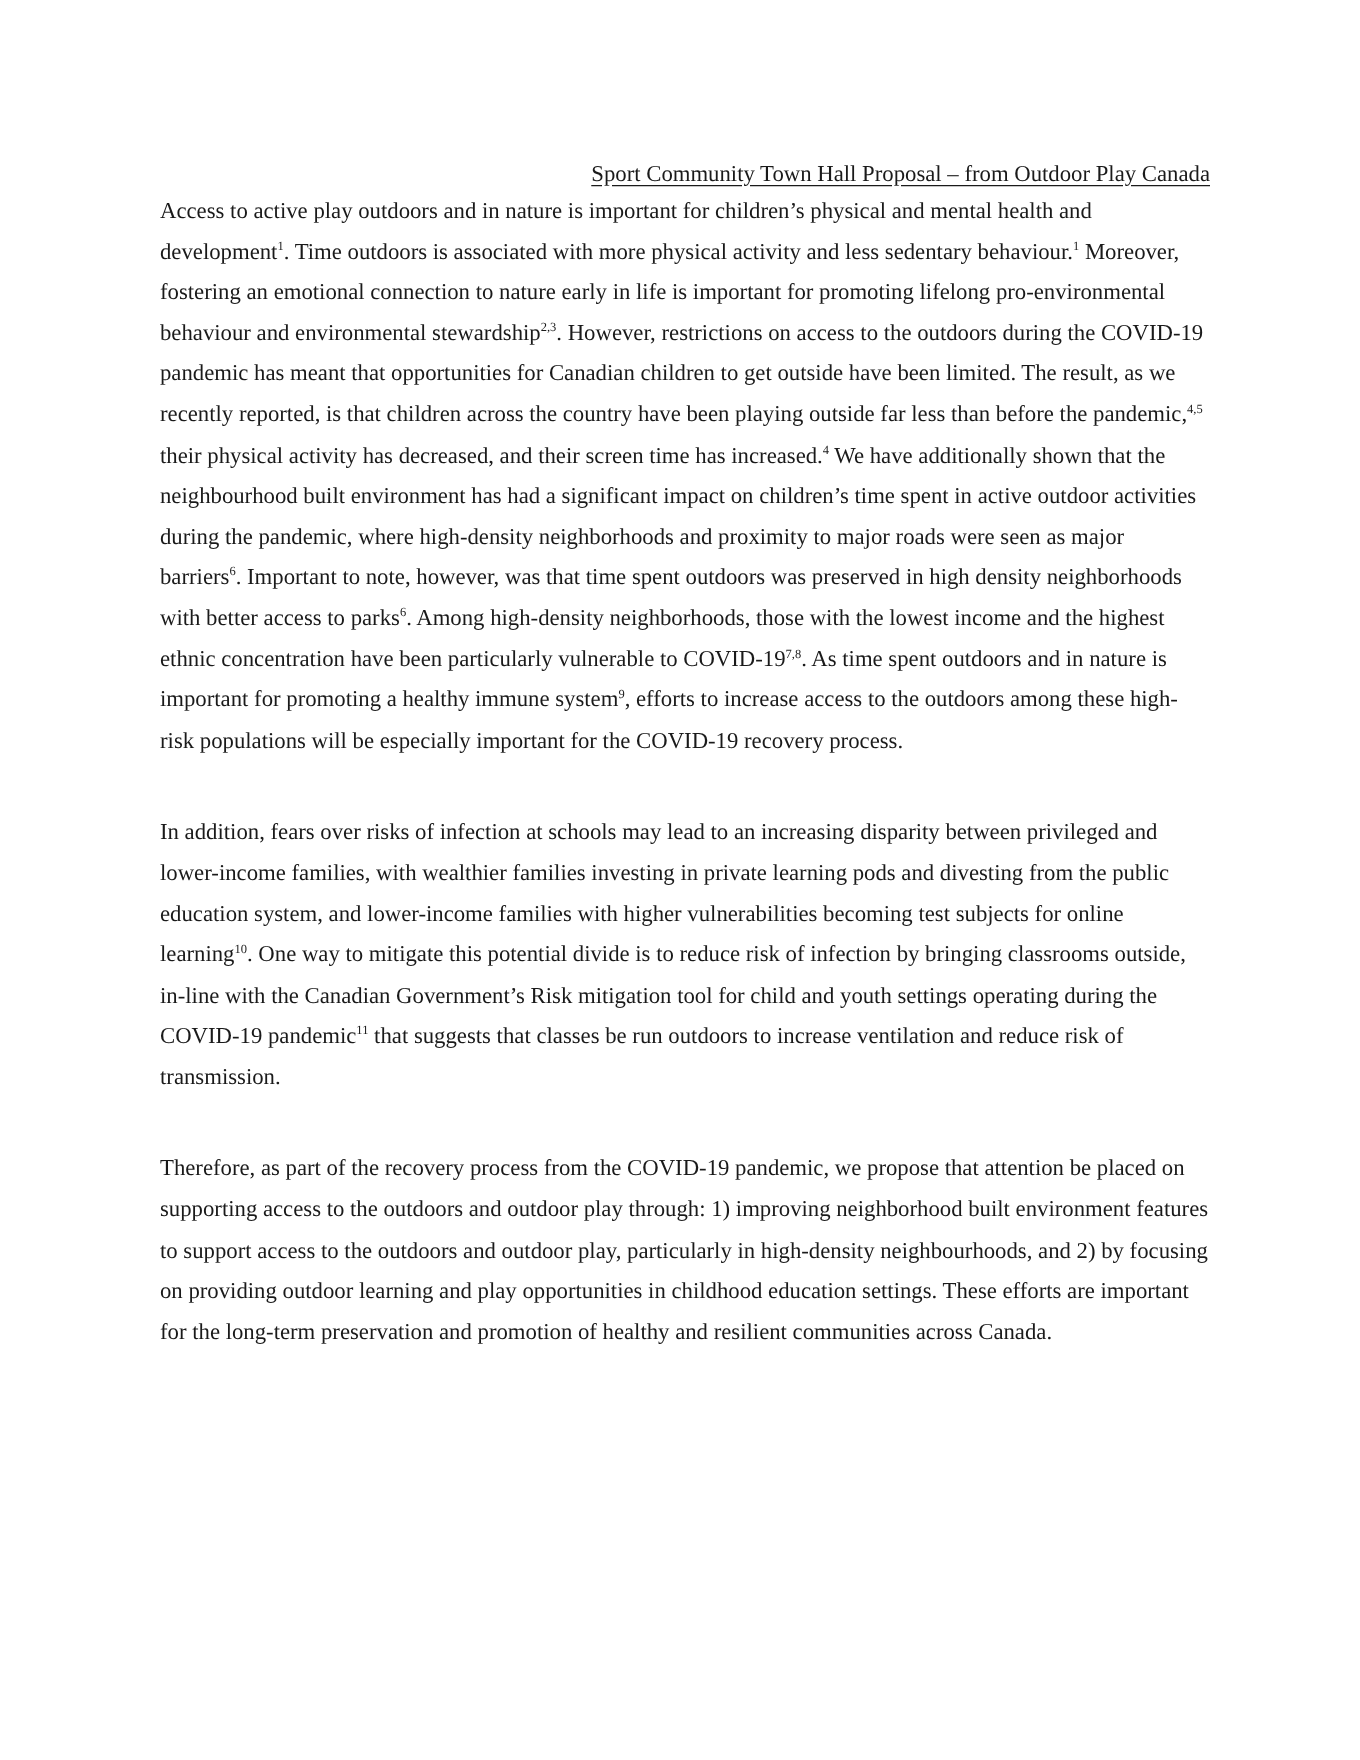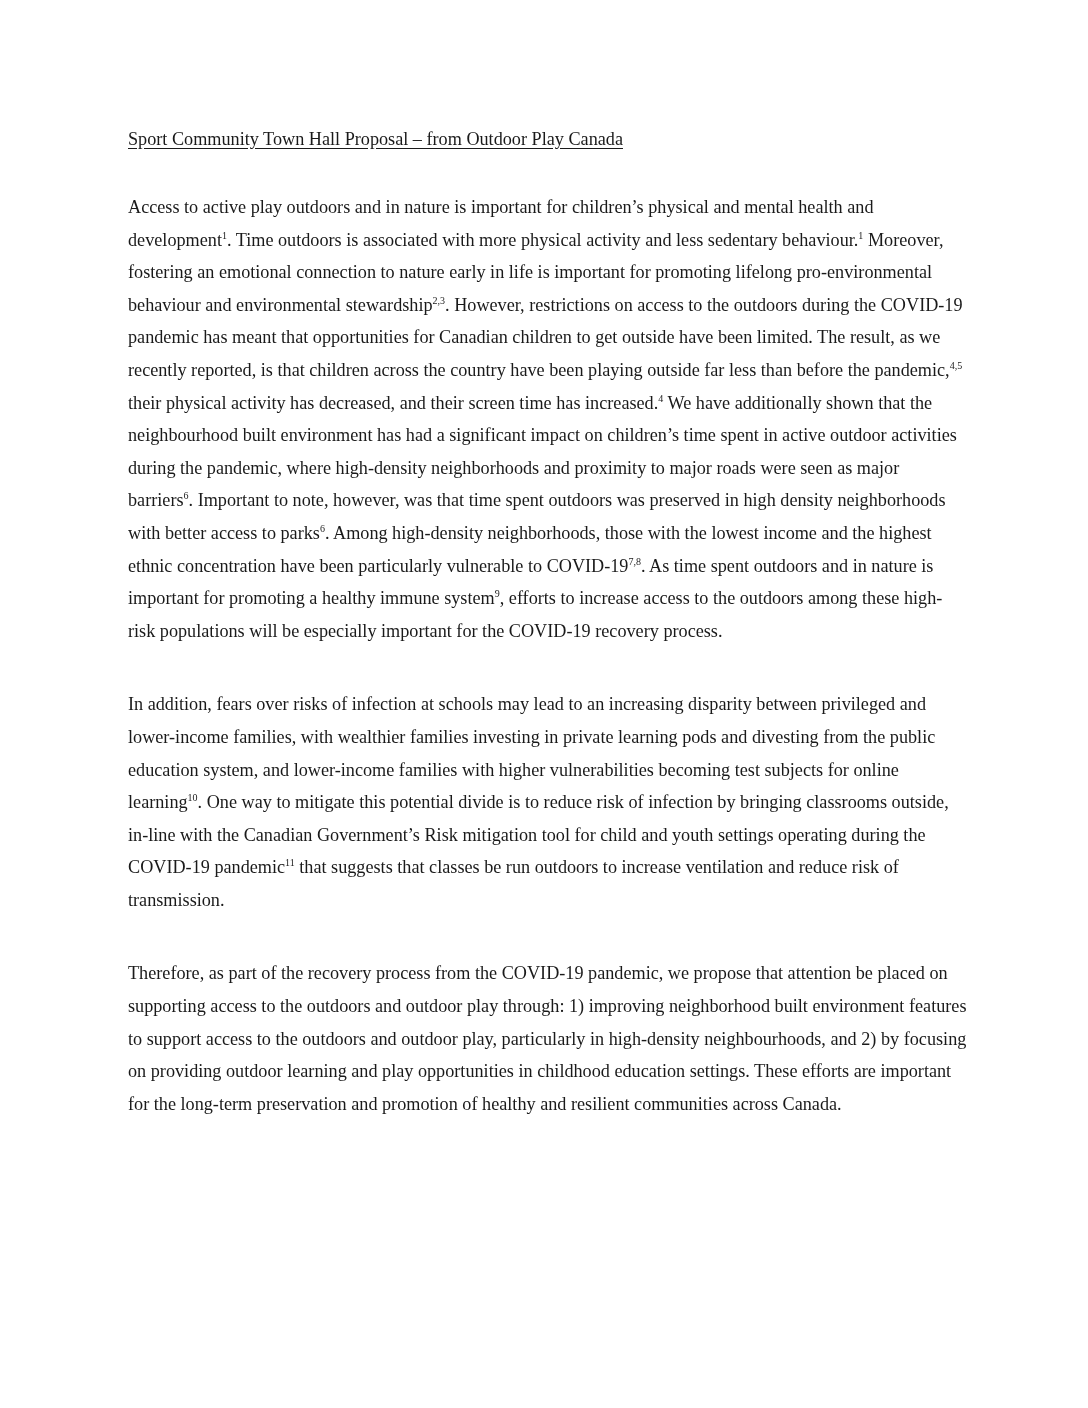--- a/index.html
+++ b/index.html
@@ -4,24 +4,24 @@
   <style>
     html, body { margin: 0; padding: 0; background: #ffffff; }
     body { width: 1088px; height: 1408px; position: relative; overflow: hidden; }
     .page {
       position: absolute; left: 128px; top: 126px; width: 840px;
       font-family: "Liberation Serif", "DejaVu Serif", serif;
       font-size: 18.2px; color: #1a1a1a;
     }
     .title {
       margin: 0; font-weight: normal; font-size: 18.2px; line-height: 26px;
-      text-decoration: underline; text-underline-offset: 3px;
+      text-decoration: underline; text-underline-offset: 3px; text-align: right;
     }
     .para { margin: 0; line-height: 32.6px; }
-    .p1 { margin-top: 39px; }
+    .p1 { }
     .p2, .p3 { margin-top: 41px; }
     .seg { white-space: normal; }
     sup { font-size: 10px; line-height: 0; vertical-align: 0; position: relative; top: -7px; }
   </style>
 </head>
 <body>
 
 <div class="page">
   <h1 class="title">Sport Community Town Hall Proposal – from Outdoor Play Canada</h1>
   <p class="para p1"><span class="seg">Access to active play outdoors and in nature is important for children’s physical and mental health and development</span><sup>1</sup><span class="seg">. Time outdoors is associated with more physical activity and less sedentary behaviour.</span><sup>1</sup><span class="seg"> Moreover, fostering an emotional connection to nature early in life is important for promoting lifelong pro-environmental behaviour and environmental stewardship</span><sup>2,3</sup><span class="seg">. However, restrictions on access to the outdoors during the COVID-19 pandemic has meant that opportunities for Canadian children to get outside have been limited. The result, as we recently reported, is that children across the country have been playing outside far less than before the pandemic,</span><sup>4,5</sup><span class="seg"> their physical activity has decreased, and their screen time has increased.</span><sup>4</sup><span class="seg"> We have additionally shown that the neighbourhood built environment has had a significant impact on children’s time spent in active outdoor activities during the pandemic, where high-density neighborhoods and proximity to major roads were seen as major barriers</span><sup>6</sup><span class="seg">. Important to note, however, was that time spent outdoors was preserved in high density neighborhoods with better access to parks</span><sup>6</sup><span class="seg">. Among high-density neighborhoods, those with the lowest income and the highest ethnic concentration have been particularly vulnerable to COVID-19</span><sup>7,8</sup><span class="seg">. As time spent outdoors and in nature is important for promoting a healthy immune system</span><sup>9</sup><span class="seg">, efforts to increase access to the outdoors among these high-risk populations will be especially important for the COVID-19 recovery process.</span></p>

